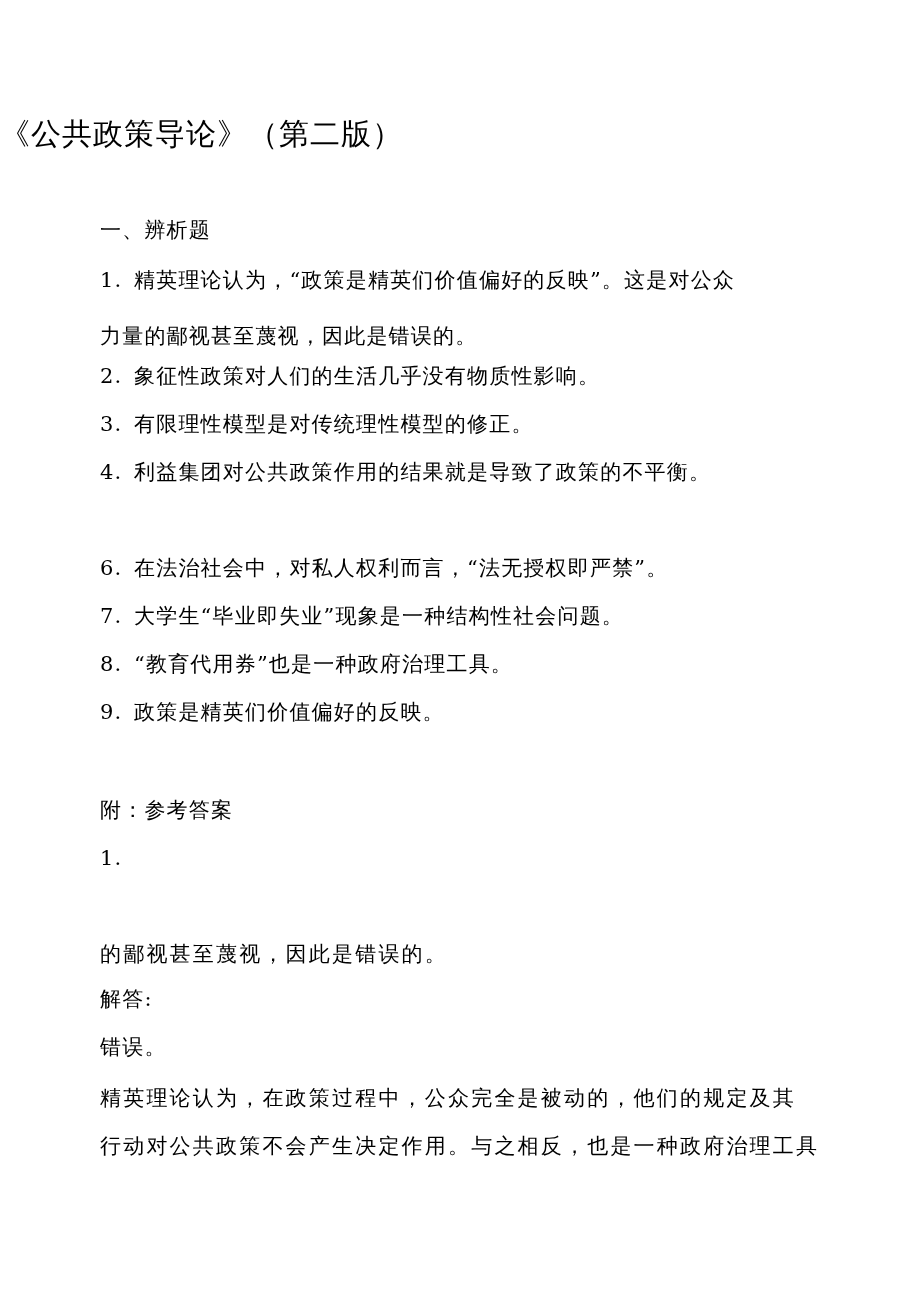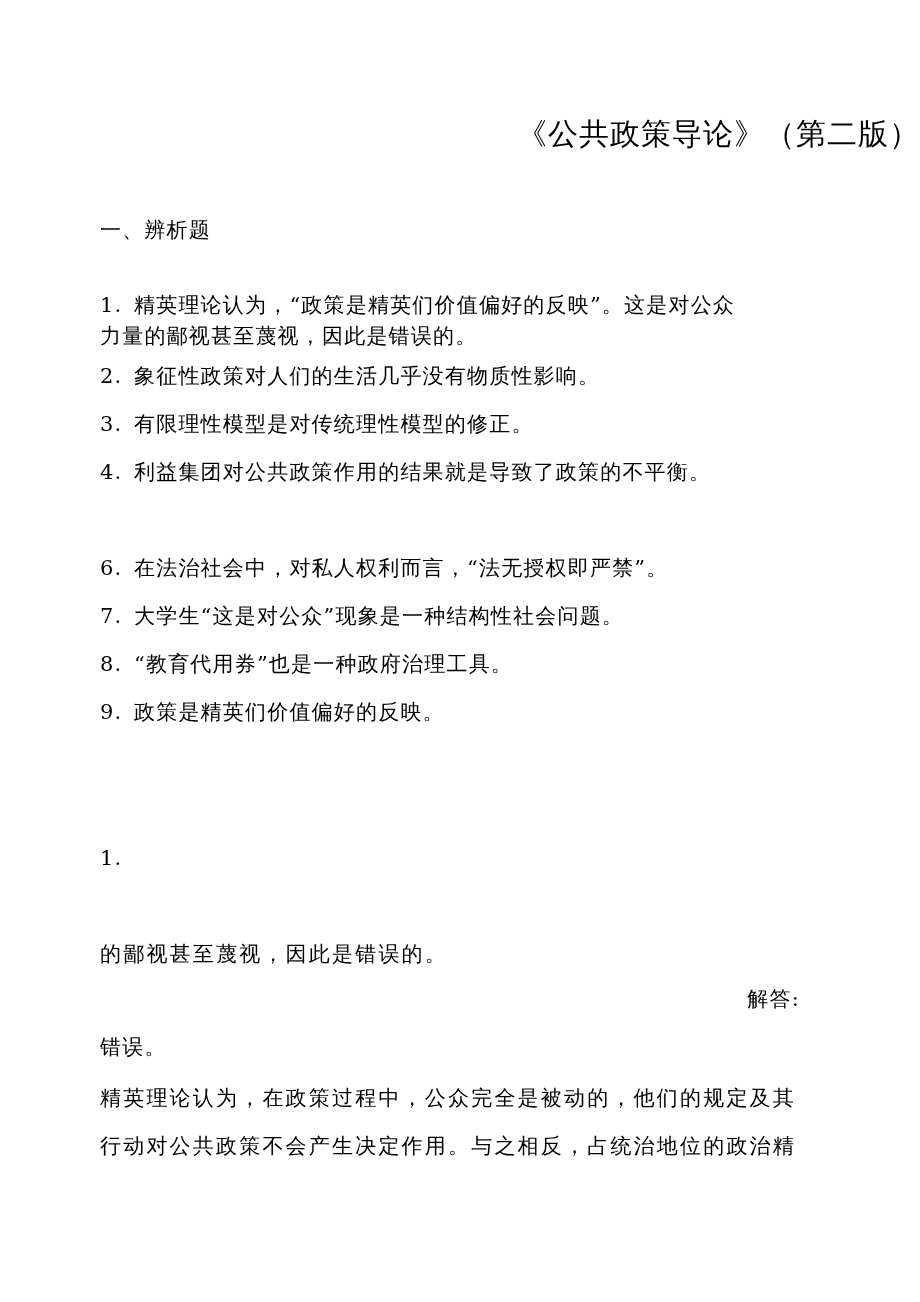--- a/index.html
+++ b/index.html
@@ -19,21 +19,21 @@
       position: absolute;
       left: 0; top: 0;
       width: 920px;
       height: 1302px;
     }
     .title {
       position: absolute;
       left: 0;
       width: 920px;
       top: 112px;
-      text-align: right;
+      text-align: left;
       font-family: "DejaVu Sans", "Liberation Sans", sans-serif;
       font-size: 30px;
       line-height: 44px;
       letter-spacing: 1px;
     }
     .line {
       position: absolute;
       left: 100px;
       width: 700px;
       font-size: 21px;
@@ -51,47 +51,48 @@
   </style>
 </head>
 <body>
 
 <div class="page">
 
   <div class="title">《公共政策导论》（第二版）</div>
 
   <div class="line" style="top:215px;">一、辨析题</div>
 
-  <div class="line" style="top:265px;margin-top:25px;">
+  <div class="line" style="top:265px;">
     <span class="num">1.</span><span>精英理论认为，“政策是精英们价值偏好的反映”。这是对公众</span>
   </div>
   <div class="line" style="top:313px;margin-top:8px;">力量的鄙视甚至蔑视，因此是错误的。</div>
 
   <div class="line" style="top:361px;">
     <span class="num">2.</span><span>象征性政策对人们的生活几乎没有物质性影响。</span>
   </div>
   <div class="line" style="top:409px;">
     <span class="num">3.</span><span>有限理性模型是对传统理性模型的修正。</span>
   </div>
   <div class="line" style="top:457px;">
     <span class="num">4.</span><span>利益集团对公共政策作用的结果就是导致了政策的不平衡。</span>
   </div>
   <div class="line" style="top:553px;">
     <span class="num">6.</span><span>在法治社会中，对私人权利而言，“法无授权即严禁”。</span>
   </div>
   <div class="line" style="top:601px;">
-    <span class="num">7.</span><span>大学生“这是对公众”现象是一种结构性社会问题。</span>
+    <span class="num">7.</span><span>大学生“毕业即失业”现象是一种结构性社会问题。</span>
   </div>
   <div class="line" style="top:649px;">
     <span class="num">8.</span><span>“教育代用券”也是一种政府治理工具。</span>
   </div>
   <div class="line" style="top:697px;">
     <span class="num">9.</span><span>政策是精英们价值偏好的反映。</span>
   </div>
 
+  <div class="line" style="top:795px;">附：参考答案</div>
   <div class="line" style="top:843px;">1.</div>
   <div class="line wide" style="top:939px;">的鄙视甚至蔑视，因此是错误的。</div>
-  <div class="line" style="top:984px;text-align:right;">解答:</div>
+  <div class="line" style="top:984px;">解答:</div>
   <div class="line" style="top:1032px;">错误。</div>
   <div class="line wide" style="top:1083px;">精英理论认为，在政策过程中，公众完全是被动的，他们的规定及其</div>
-  <div class="line wide" style="top:1131px;">行动对公共政策不会产生决定作用。与之相反，占统治地位的政治精</div>
+  <div class="line wide" style="top:1131px;">行动对公共政策不会产生决定作用。与之相反，也是一种政府治理工具</div>
 
 </div>
 
 </body></html>

